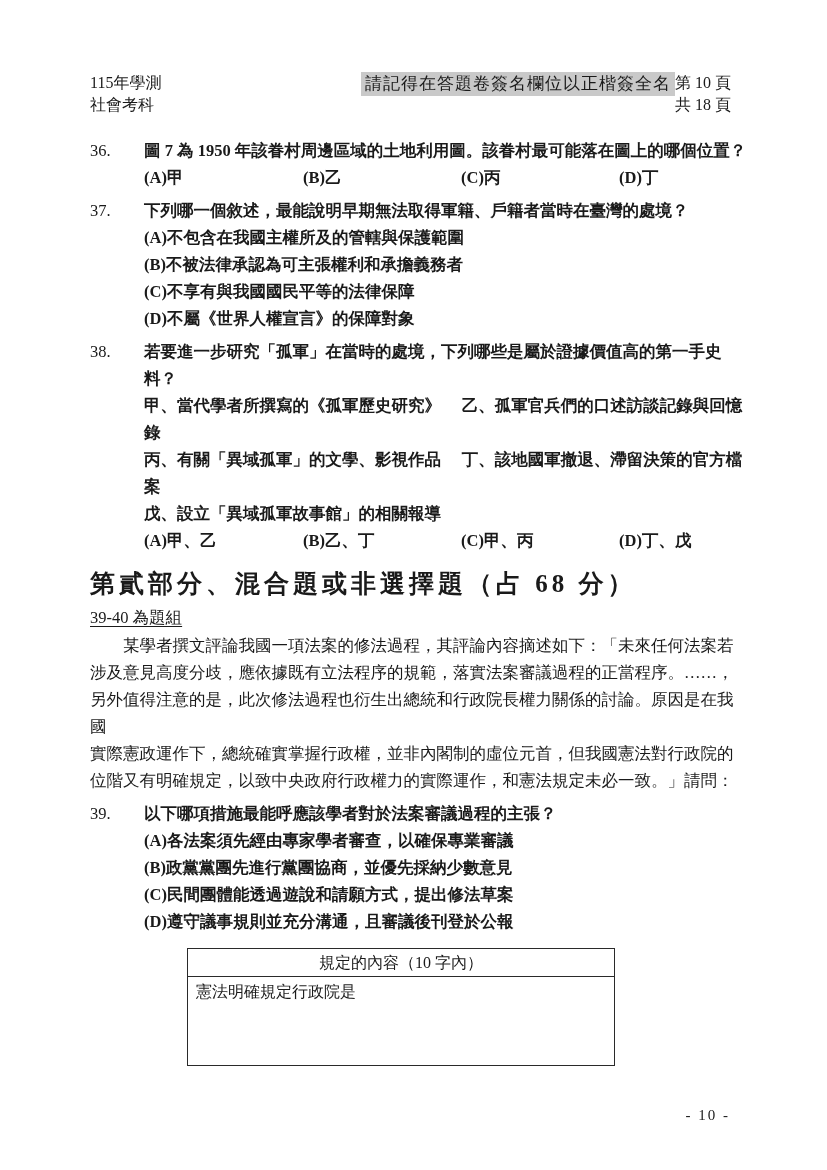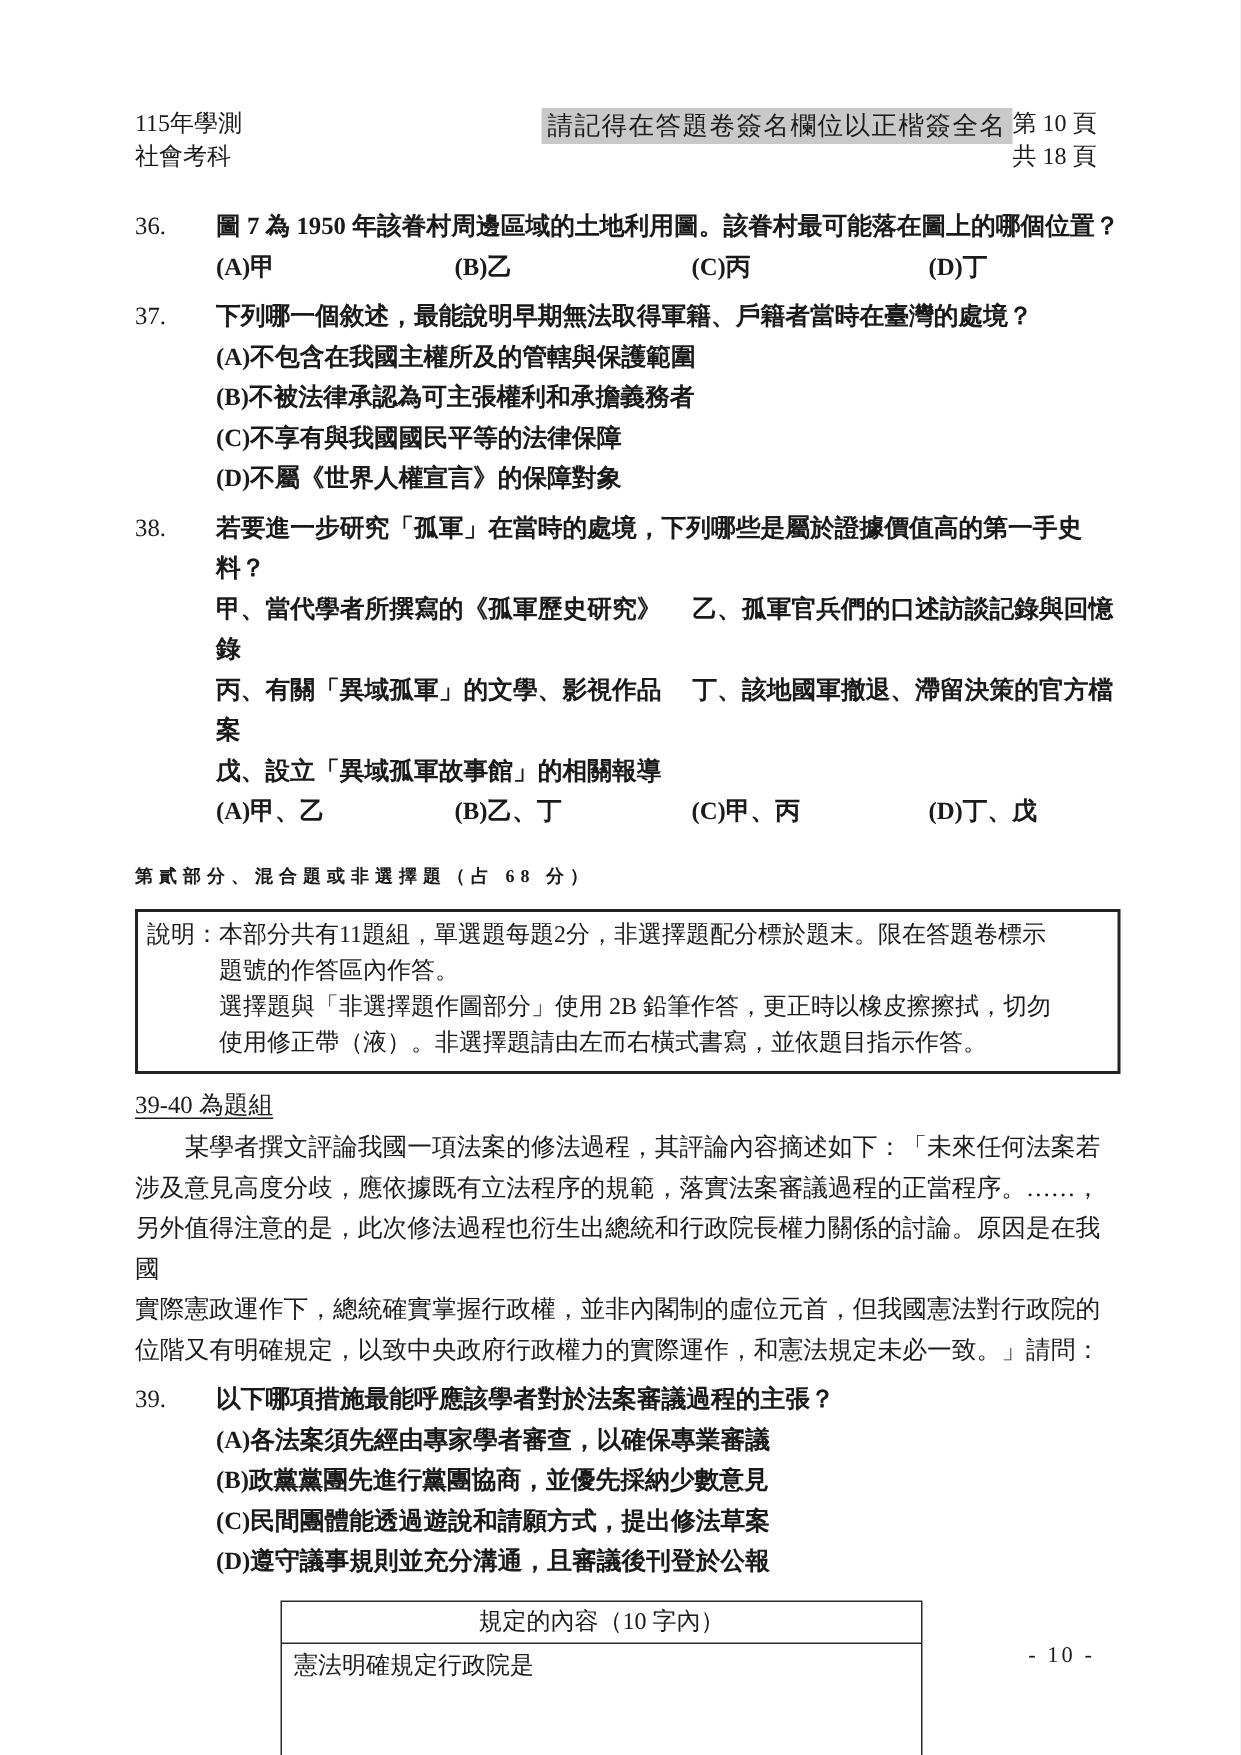--- a/index.html
+++ b/index.html
@@ -48,21 +48,21 @@
   .qbody { flex: 1; font-weight: bold; }
   .q-first { margin-top: 21px; }
   .opt-row {
     display: grid;
     grid-template-columns: 159px 158px 158px auto;
   }
 
   
   .section-title {
     margin-top: 17px;
-    font-size: 12px;
+    font-size: 25px;
     font-weight: bold;
     letter-spacing: 4px;
     line-height: 26px;
     white-space: nowrap;
   }
   .instr-box {
     margin-top: 9px;
     border: 2px solid #222222;
     padding: 4px 6px 6px 6px;
     display: flex;
@@ -99,21 +99,21 @@
     padding: 3px 8px;
     box-sizing: border-box;
     font-size: 16px;
     line-height: 24px;
   }
 
   
   .page-footer {
     position: absolute;
     right: 97px;
-    bottom: 52px;
+    bottom: 41px;
     font-size: 15px;
     letter-spacing: 2px;
   }
 </style>
 </head>
 <body>
 
 <div class="page">
   <div class="content">
 
@@ -166,29 +166,20 @@
           <span>(A)甲、乙</span>
           <span>(B)乙、丁</span>
           <span>(C)甲、丙</span>
           <span>(D)丁、戊</span>
         </div>
       </div>
     </div>
 
     <div class="section-title">第貳部分、混合題或非選擇題（占 68 分）</div>
 
-    <div class="instr-box">
-      <span class="instr-label">說明：</span>
-      <div class="instr-lines">
-        <div>本部分共有11題組，單選題每題2分，非選擇題配分標於題末。限在答題卷標示</div>
-        <div>題號的作答區內作答。</div>
-        <div>選擇題與「非選擇題作圖部分」使用 2B 鉛筆作答，更正時以橡皮擦擦拭，切勿</div>
-        <div>使用修正帶（液）。非選擇題請由左而右橫式書寫，並依題目指示作答。</div>
-      </div>
-    </div>
 
     <div class="group-heading">39-40 為題組</div>
     <div class="passage">
       <div class="p-line">某學者撰文評論我國一項法案的修法過程，其評論內容摘述如下：「未來任何法案若</div>
       <div class="p-line">涉及意見高度分歧，應依據既有立法程序的規範，落實法案審議過程的正當程序。……，</div>
       <div class="p-line">另外值得注意的是，此次修法過程也衍生出總統和行政院長權力關係的討論。原因是在我國</div>
       <div class="p-line">實際憲政運作下，總統確實掌握行政權，並非內閣制的虛位元首，但我國憲法對行政院的</div>
       <div class="p-line">位階又有明確規定，以致中央政府行政權力的實際運作，和憲法規定未必一致。」請問：</div>
     </div>
 

